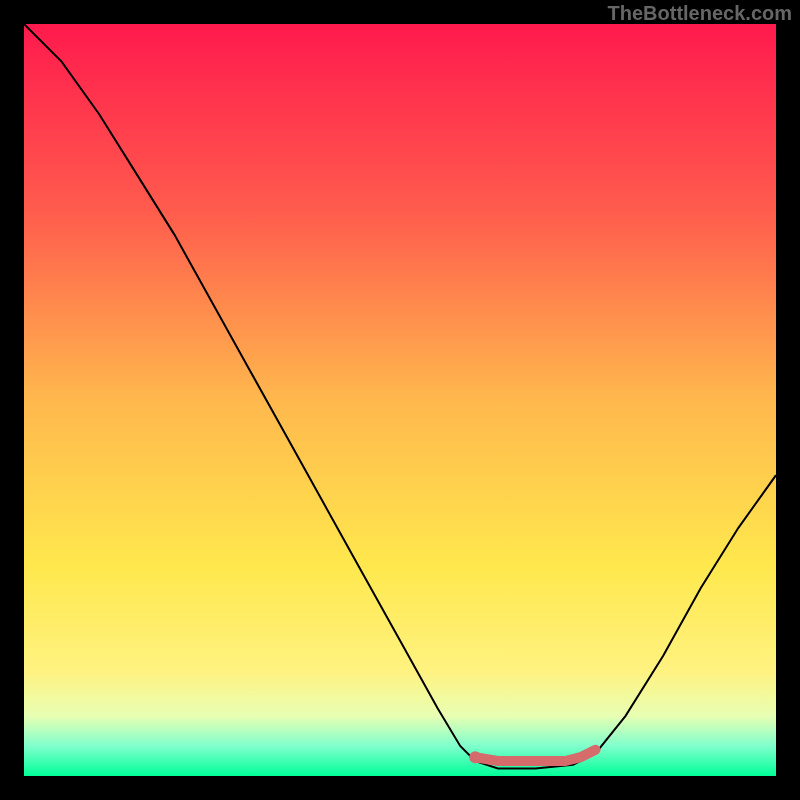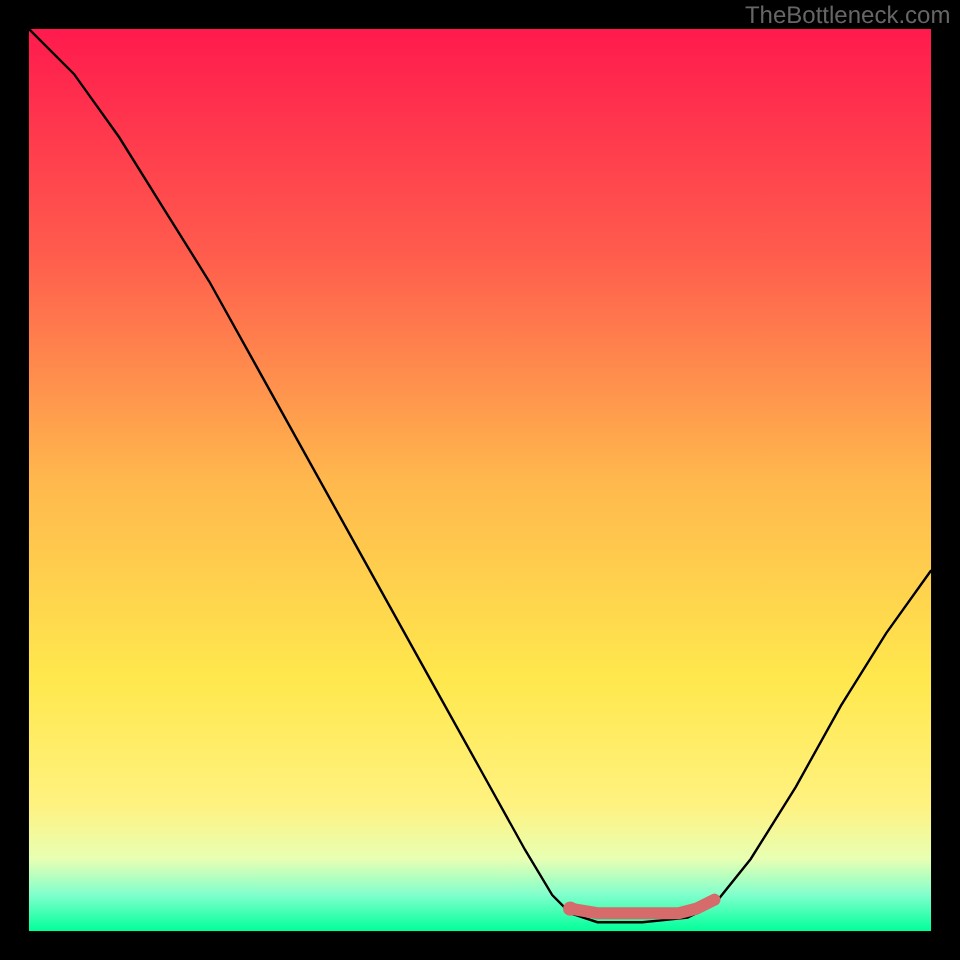--- a/index.html
+++ b/index.html
@@ -10,21 +10,21 @@
     background: #000;
     font-family: Arial, sans-serif;
     position: relative;
   }
   .watermark {
     position: absolute;
     top: 2px;
     right: 8px;
     color: #666;
     font-size: 20px;
-    font-weight: 400;
+    font-weight: 700;
     z-index: 10;
   }
   .chart-container {
     position: absolute;
     top: 24px;
     left: 24px;
     width: 752px;
     height: 752px;
   }
   svg {

